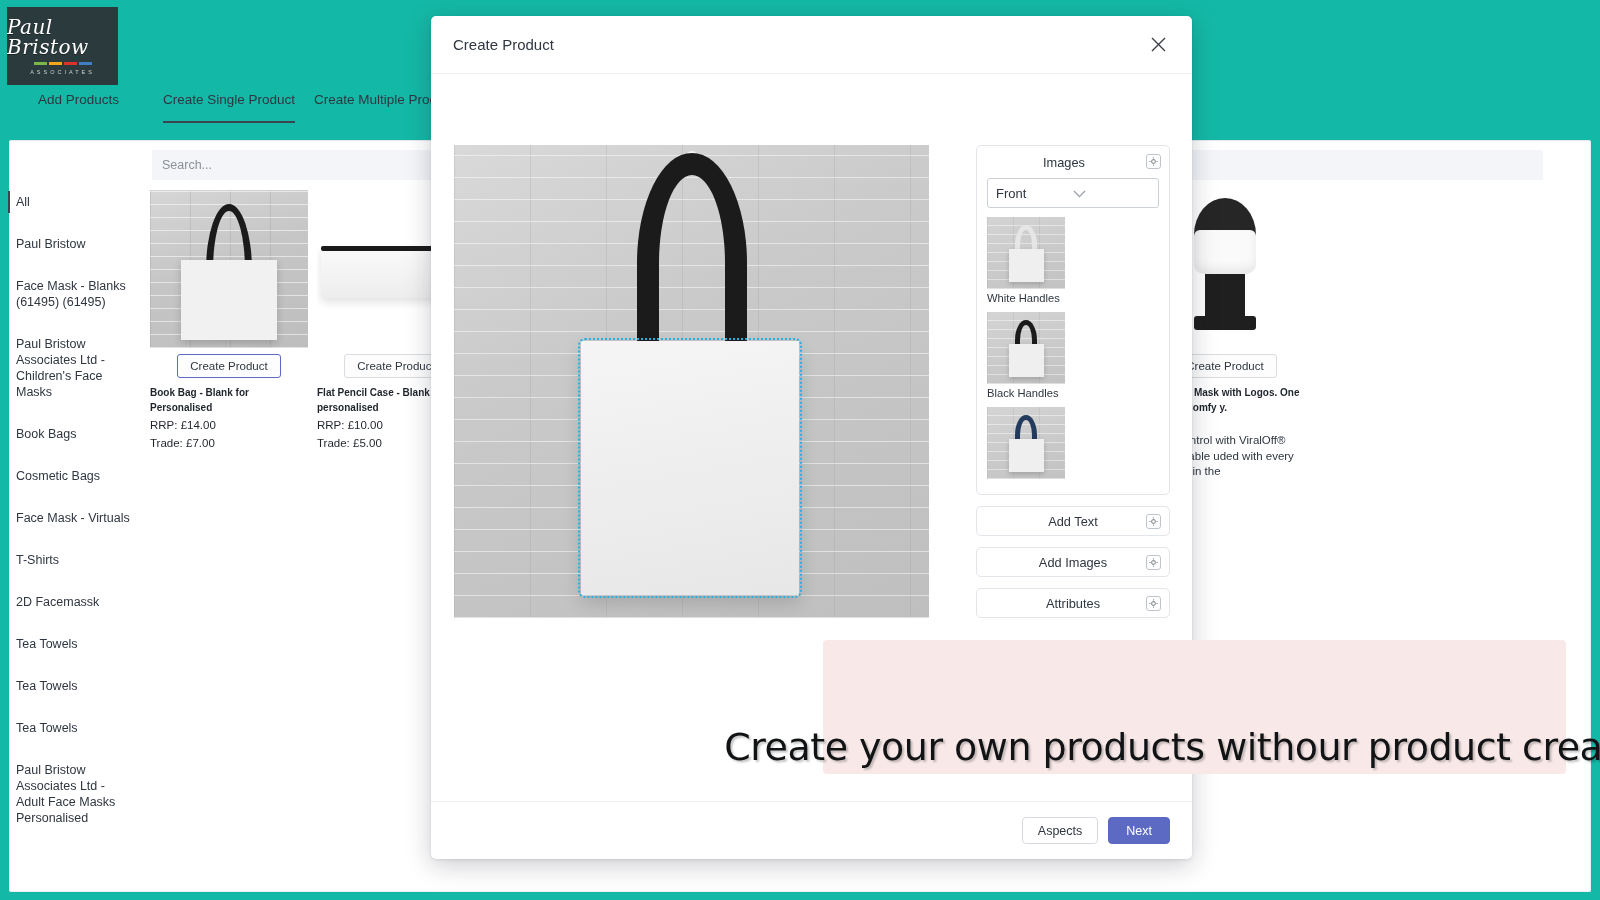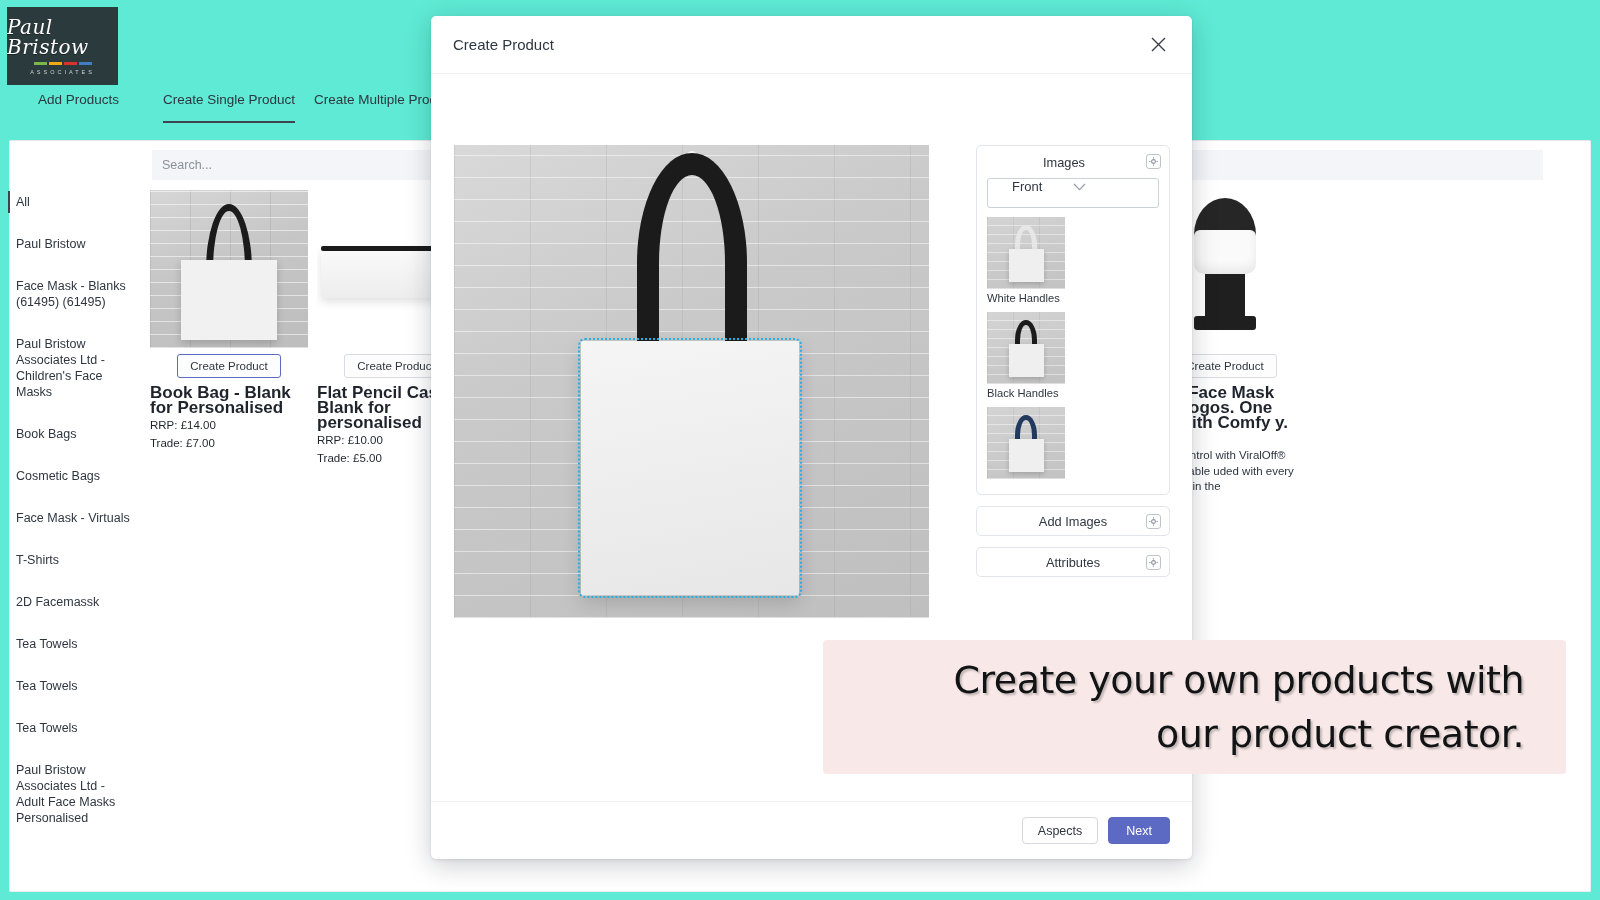--- a/index.html
+++ b/index.html
@@ -7,21 +7,21 @@
     margin: 0; padding: 0;
     width: 1600px; height: 900px;
     overflow: hidden;
     background: #ffffff;
     font-family: "Liberation Sans", sans-serif;
     color: #2c3038;
   }
   #app { position: relative; width: 1600px; height: 900px; background:#fff; }
 
   
-  .bg-page { position:absolute; inset:0; background:#5eead4; }
+  .bg-page { position:absolute; inset:0; background:#14b8a6; }
 
   .logo-box {
     position:absolute; left:7px; top:7px; width:111px; height:78px;
     background:#2b3a3c; display:flex; flex-direction:column;
     align-items:center; justify-content:center; overflow:hidden;
   }
   .logo-script {
     font-family:"DejaVu Serif", serif; font-style:italic;
     color:#ffffff; font-size:20px; letter-spacing:0.5px;
     transform: rotate(-4deg) skewX(-6px);
@@ -89,21 +89,21 @@
   }
 
   .create-btn {
     margin:6px auto 0; display:block; width:104px; height:24px;
     background:#fdfdfd; border:1px solid #d9dce1; border-radius:3px;
     font-size:11.5px; color:#2f3640; font-family:"Liberation Sans", sans-serif;
     cursor:pointer;
   }
   .create-btn.focused { border:1.6px solid #5c6ac4; }
   .card-title {
-    margin-top:7px; font-size:17px; font-weight:bold; color:#1f242c;
+    margin-top:7px; font-size:10px; font-weight:bold; color:#1f242c;
     line-height:15px;
   }
   .card-price { font-size:11.5px; color:#1f242c; margin-top:3px; line-height:15px; }
   .card-price b { font-weight:normal; }
   .card-desc { font-size:11.5px; color:#2f3640; line-height:15.5px; margin-top:18px; }
 
   
   .head { position:absolute; left:50%; transform:translateX(-50%); top:8px; }
   .head-skull { width:62px; height:74px; background:#262626; border-radius:50% 50% 44% 44%; }
   .head-neck { width:40px; height:54px; background:#1f1f1f; margin:-8px auto 0; border-radius:6px 6px 2px 2px; }
@@ -165,22 +165,22 @@
   .panel-title { text-align:center; font-size:12.8px; color:#2f3640; padding-right:18px; }
   .gear-sq {
     position:absolute; right:8px; top:8px; width:15px; height:15px;
     border:1px solid #bfc4cb; border-radius:3px; background:#fff;
     display:flex; align-items:center; justify-content:center; cursor:pointer;
   }
   .gear-sq svg { display:block; }
 
   .select {
     margin-top:8px; width:100%; height:30px; border:1px solid #ccd1d8;
-    border-radius:3px; background:#fff; display:flex; align-items:flex-start;
-    padding:0 24px; font-size:13px; color:#2f3640; cursor:pointer;
+    border-radius:3px; background:#fff; display:flex; align-items:center;
+    padding:0 8px; font-size:13px; color:#2f3640; cursor:pointer;
   }
   .select span { flex:1; }
   .chev { color:#9aa0a8; }
 
   .thumbs { display:flex; flex-wrap:wrap; gap:8px; margin-top:9px; }
   .thumb-wrap { width:97px; cursor:pointer; }
   .thumb {
     width:78px; height:72px; position:relative; overflow:hidden; background:#c9c9c9;
   }
   .thumb .brick {
@@ -210,21 +210,21 @@
   .btn-next {
     height:27px; padding:0 17px; border:1px solid #5b68c0; border-radius:4px;
     background:#5c6ac4; font-size:12.5px; color:#ffffff; cursor:pointer;
     font-family:"Liberation Sans", sans-serif;
   }
 
   
   .banner {
     position:absolute; left:823px; top:640px; width:743px; height:134px;
     background:#f8e9e8; border-radius:4px; z-index:60;
-    display:flex; flex-direction:column; align-items:flex-end;
+    display:flex; flex-direction:row; align-items:flex-end;
     justify-content:center; padding:0 42px 0 40px;
   }
   .banner-line {
     font-size:38px; color:#111315; line-height:54px; text-align:right;
     text-shadow:2px 2px 2px rgba(0,0,0,.22);
     font-family:"DejaVu Sans", sans-serif; font-weight:400; letter-spacing:-0.5px;
     white-space:nowrap;
   }
 </style>
 </head>
@@ -394,20 +394,29 @@
                 <div class="brick"></div>
                 <div style="position:absolute;left:50%;top:8px;transform:translateX(-50%);width:22px;height:30px;border:5px solid #223a5e;border-bottom:none;border-radius:12px 12px 0 0/22px 22px 0 0;"></div>
                 <div style="position:absolute;left:22px;top:32px;width:35px;height:33px;background:#efefef;box-shadow:0 2px 5px rgba(0,0,0,.18);"></div>
               </div>
               <div class="thumb-label"></div>
             </div>
 
           </div>
         </div>
 
+        <button class="act-btn">
+          <span>Add Text</span>
+          <span class="gear-sq" style="top:7px">
+            <svg width="9" height="9" viewBox="0 0 10 10">
+                <circle cx="5" cy="5" r="2.1" fill="none" stroke="#8c9299" stroke-width="1.2"></circle>
+                <path d="M5 0.3v1.4M5 8.3v1.4M0.3 5h1.4M8.3 5h1.4" stroke="#8c9299" stroke-width="1.2"></path>
+              </svg>
+          </span>
+        </button>
 
         <button class="act-btn">
           <span>Add Images</span>
           <span class="gear-sq" style="top:7px">
             <svg width="9" height="9" viewBox="0 0 10 10">
                 <circle cx="5" cy="5" r="2.1" fill="none" stroke="#8c9299" stroke-width="1.2"></circle>
                 <path d="M5 0.3v1.4M5 8.3v1.4M0.3 5h1.4M8.3 5h1.4" stroke="#8c9299" stroke-width="1.2"></path>
               </svg>
           </span>
         </button>

